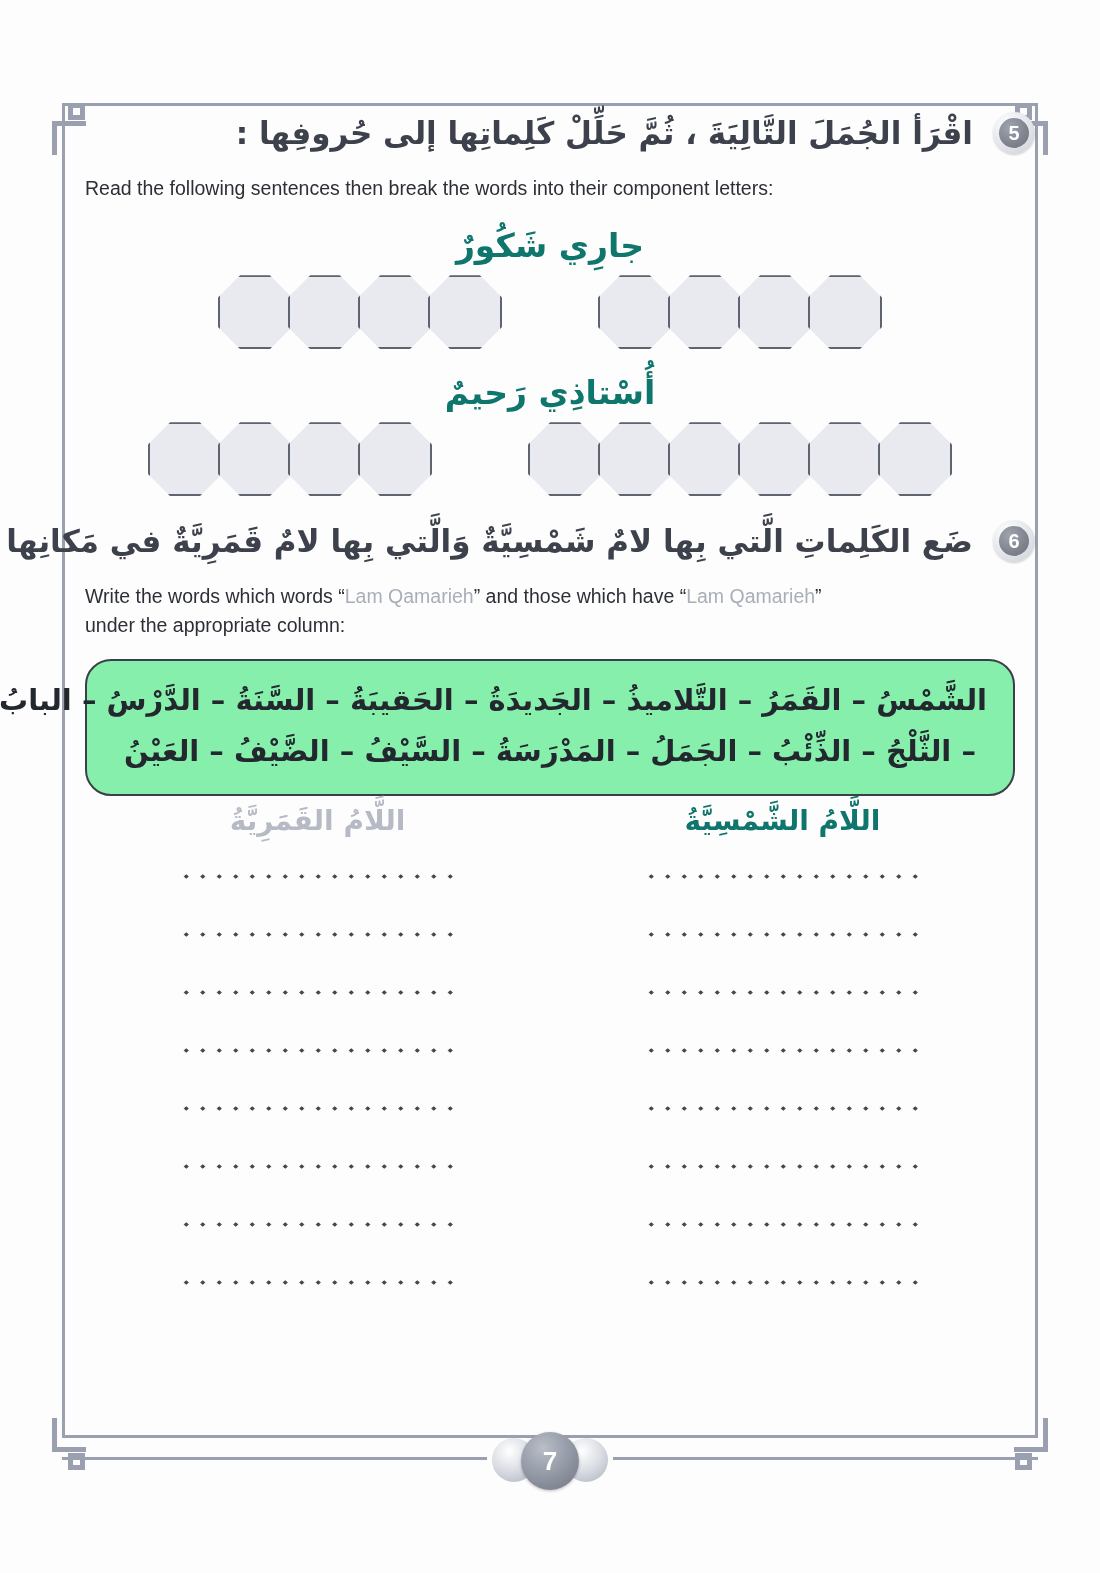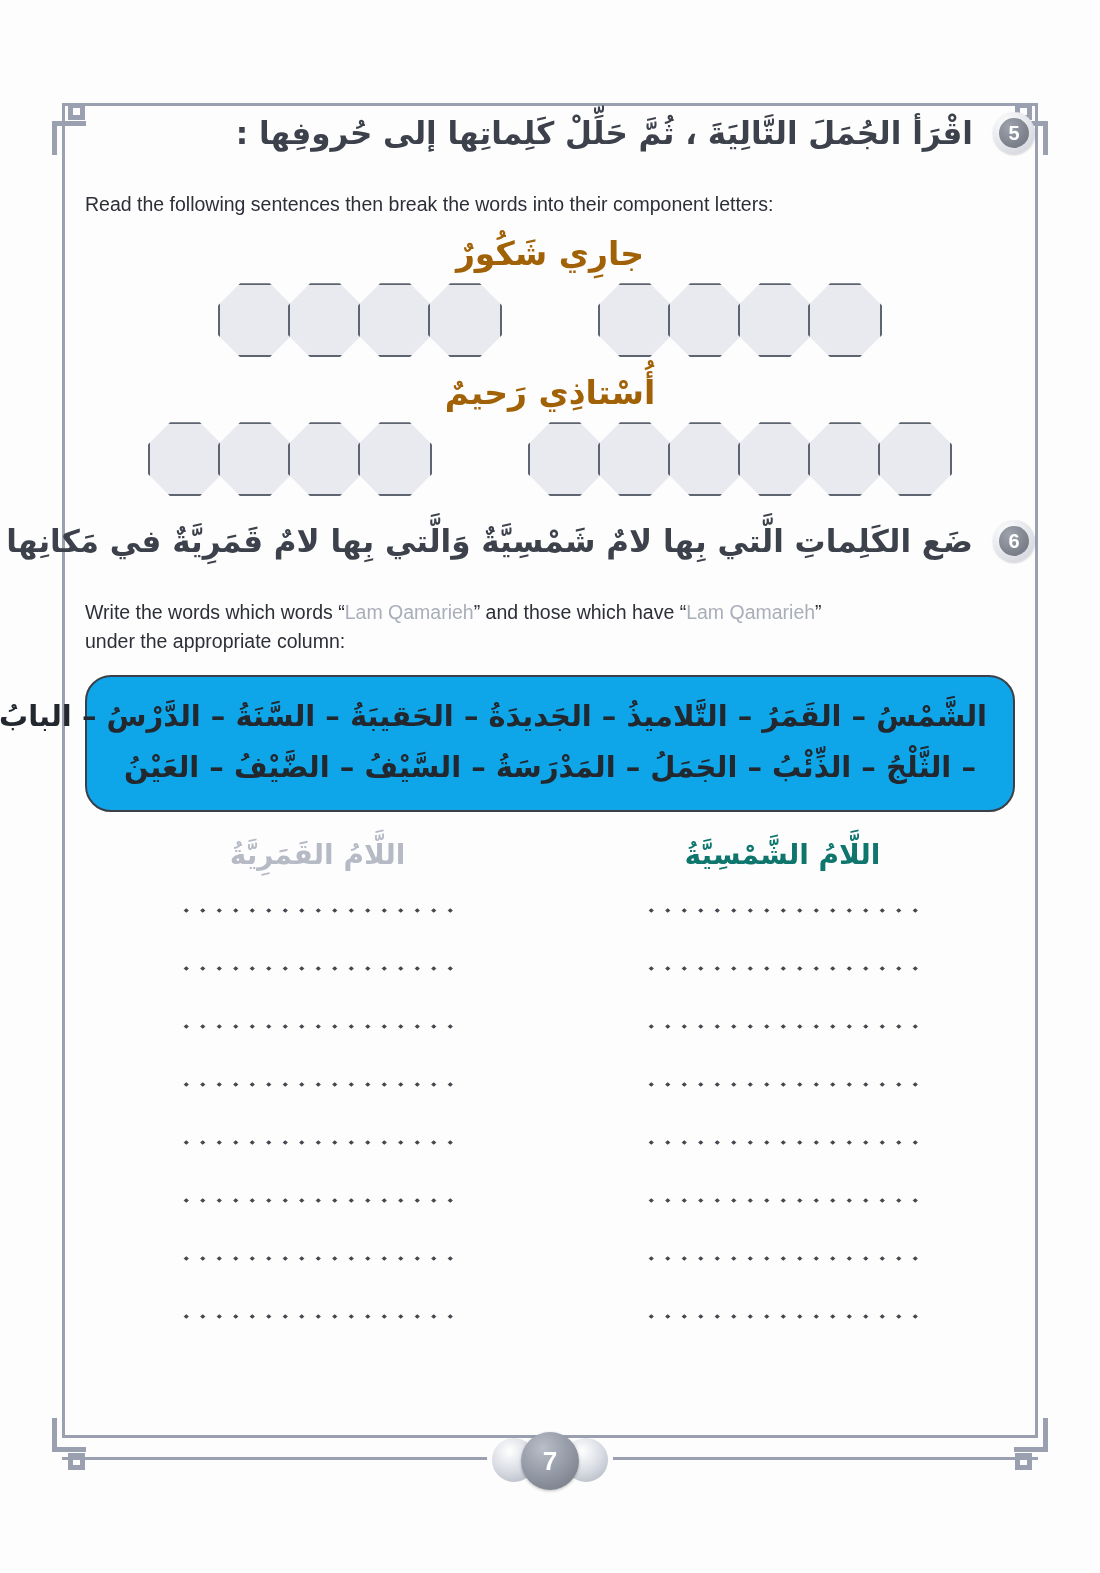--- a/index.html
+++ b/index.html
@@ -121,32 +121,32 @@
     color: #3c414b;
     padding-right: 42px;
     line-height: 1.5;
     white-space: nowrap;
   }
   .en-line {
     font-family: "Liberation Sans", sans-serif;
     font-size: 19.5px;
     color: #2c2f36;
     line-height: 1.45;
-    margin-top: 24px;
+    margin-top: 8px;
   }
   .en-line .muted { color: #a9aeb9; }
 
   .ar-sentence {
     direction: rtl;
     text-align: center;
     font-family: "DejaVu Sans", sans-serif;
     font-size: 33px;
     font-weight: bold;
-    color: #a16207;
-    margin-top: 16px;
+    color: #0f766e;
+    margin-top: 24px;
   }
 
   
   .oct-row {
     display: flex;
     justify-content: center;
     align-items: center;
     margin-top: 10px;
     gap: 96px;
   }
@@ -160,39 +160,39 @@
     clip-path: polygon(30% 0%, 70% 0%, 100% 30%, 100% 70%, 70% 100%, 30% 100%, 0% 70%, 0% 30%);
     margin-left: -4px;
   }
   .oct:first-child { margin-left: 0; }
 
   
   .wordbank {
     margin-top: 20px;
     border: 2px solid #3a3f48;
     border-radius: 26px;
-    background: #0ea5e9;
+    background: #86efac;
     padding: 14px 26px 18px 26px;
     box-sizing: border-box;
   }
   .wb-line {
     direction: rtl;
     text-align: center;
     font-family: "DejaVu Sans", sans-serif;
     font-size: 29px;
     font-weight: bold;
     color: #23272e;
     line-height: 1.75;
     white-space: nowrap;
   }
 
   
   .cols {
     display: flex;
-    margin-top: 22px;
+    margin-top: 4px;
   }
   .col { width: 50%; text-align: center; }
   .col-head {
     direction: rtl;
     font-family: "DejaVu Sans", sans-serif;
     font-size: 28px;
     font-weight: bold;
     line-height: 1.5;
   }
   .col-head.shams { color: #0f766e; }

